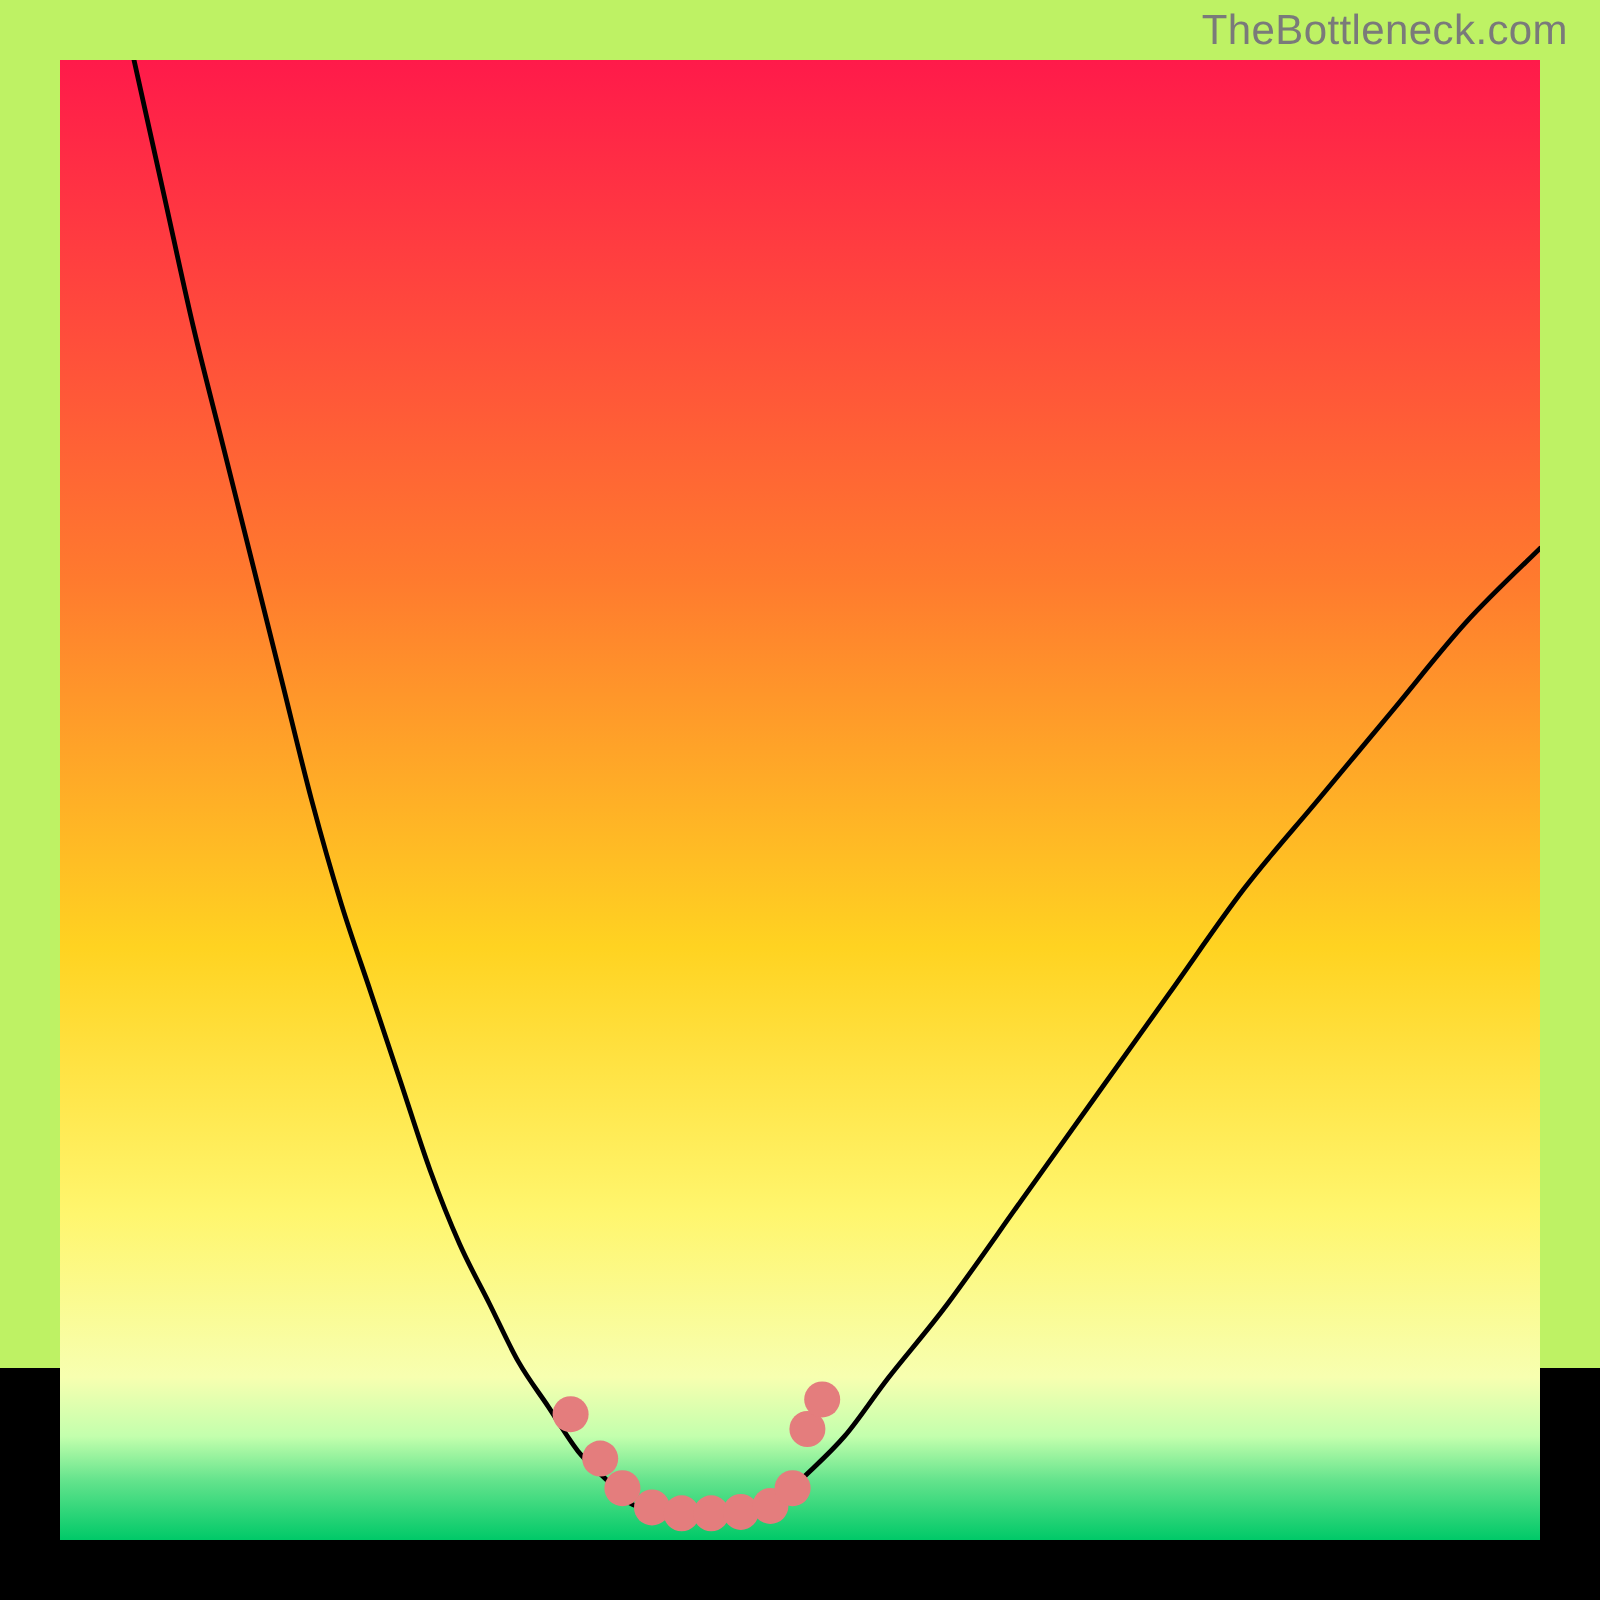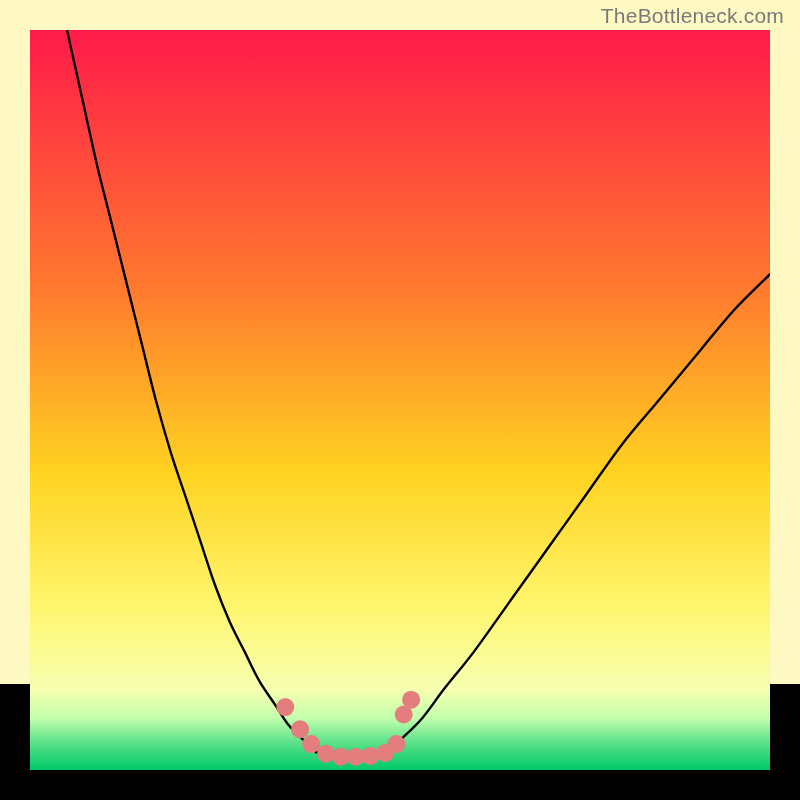--- a/index.html
+++ b/index.html
@@ -9,21 +9,21 @@
     height: 800px;
     overflow: hidden;
     background: #000;
     font-family: Arial, Helvetica, sans-serif;
   }
   .frame {
     position: absolute;
     top: 0; left: 0;
     width: 800px;
     height: 684px;
-    background: #fef9c3;
+    background: #bef264;
   }
   .plot {
     position: absolute;
     top: 30px;
     left: 30px;
     width: 740px;
     height: 740px;
   }
   .watermark {
     position: absolute;

